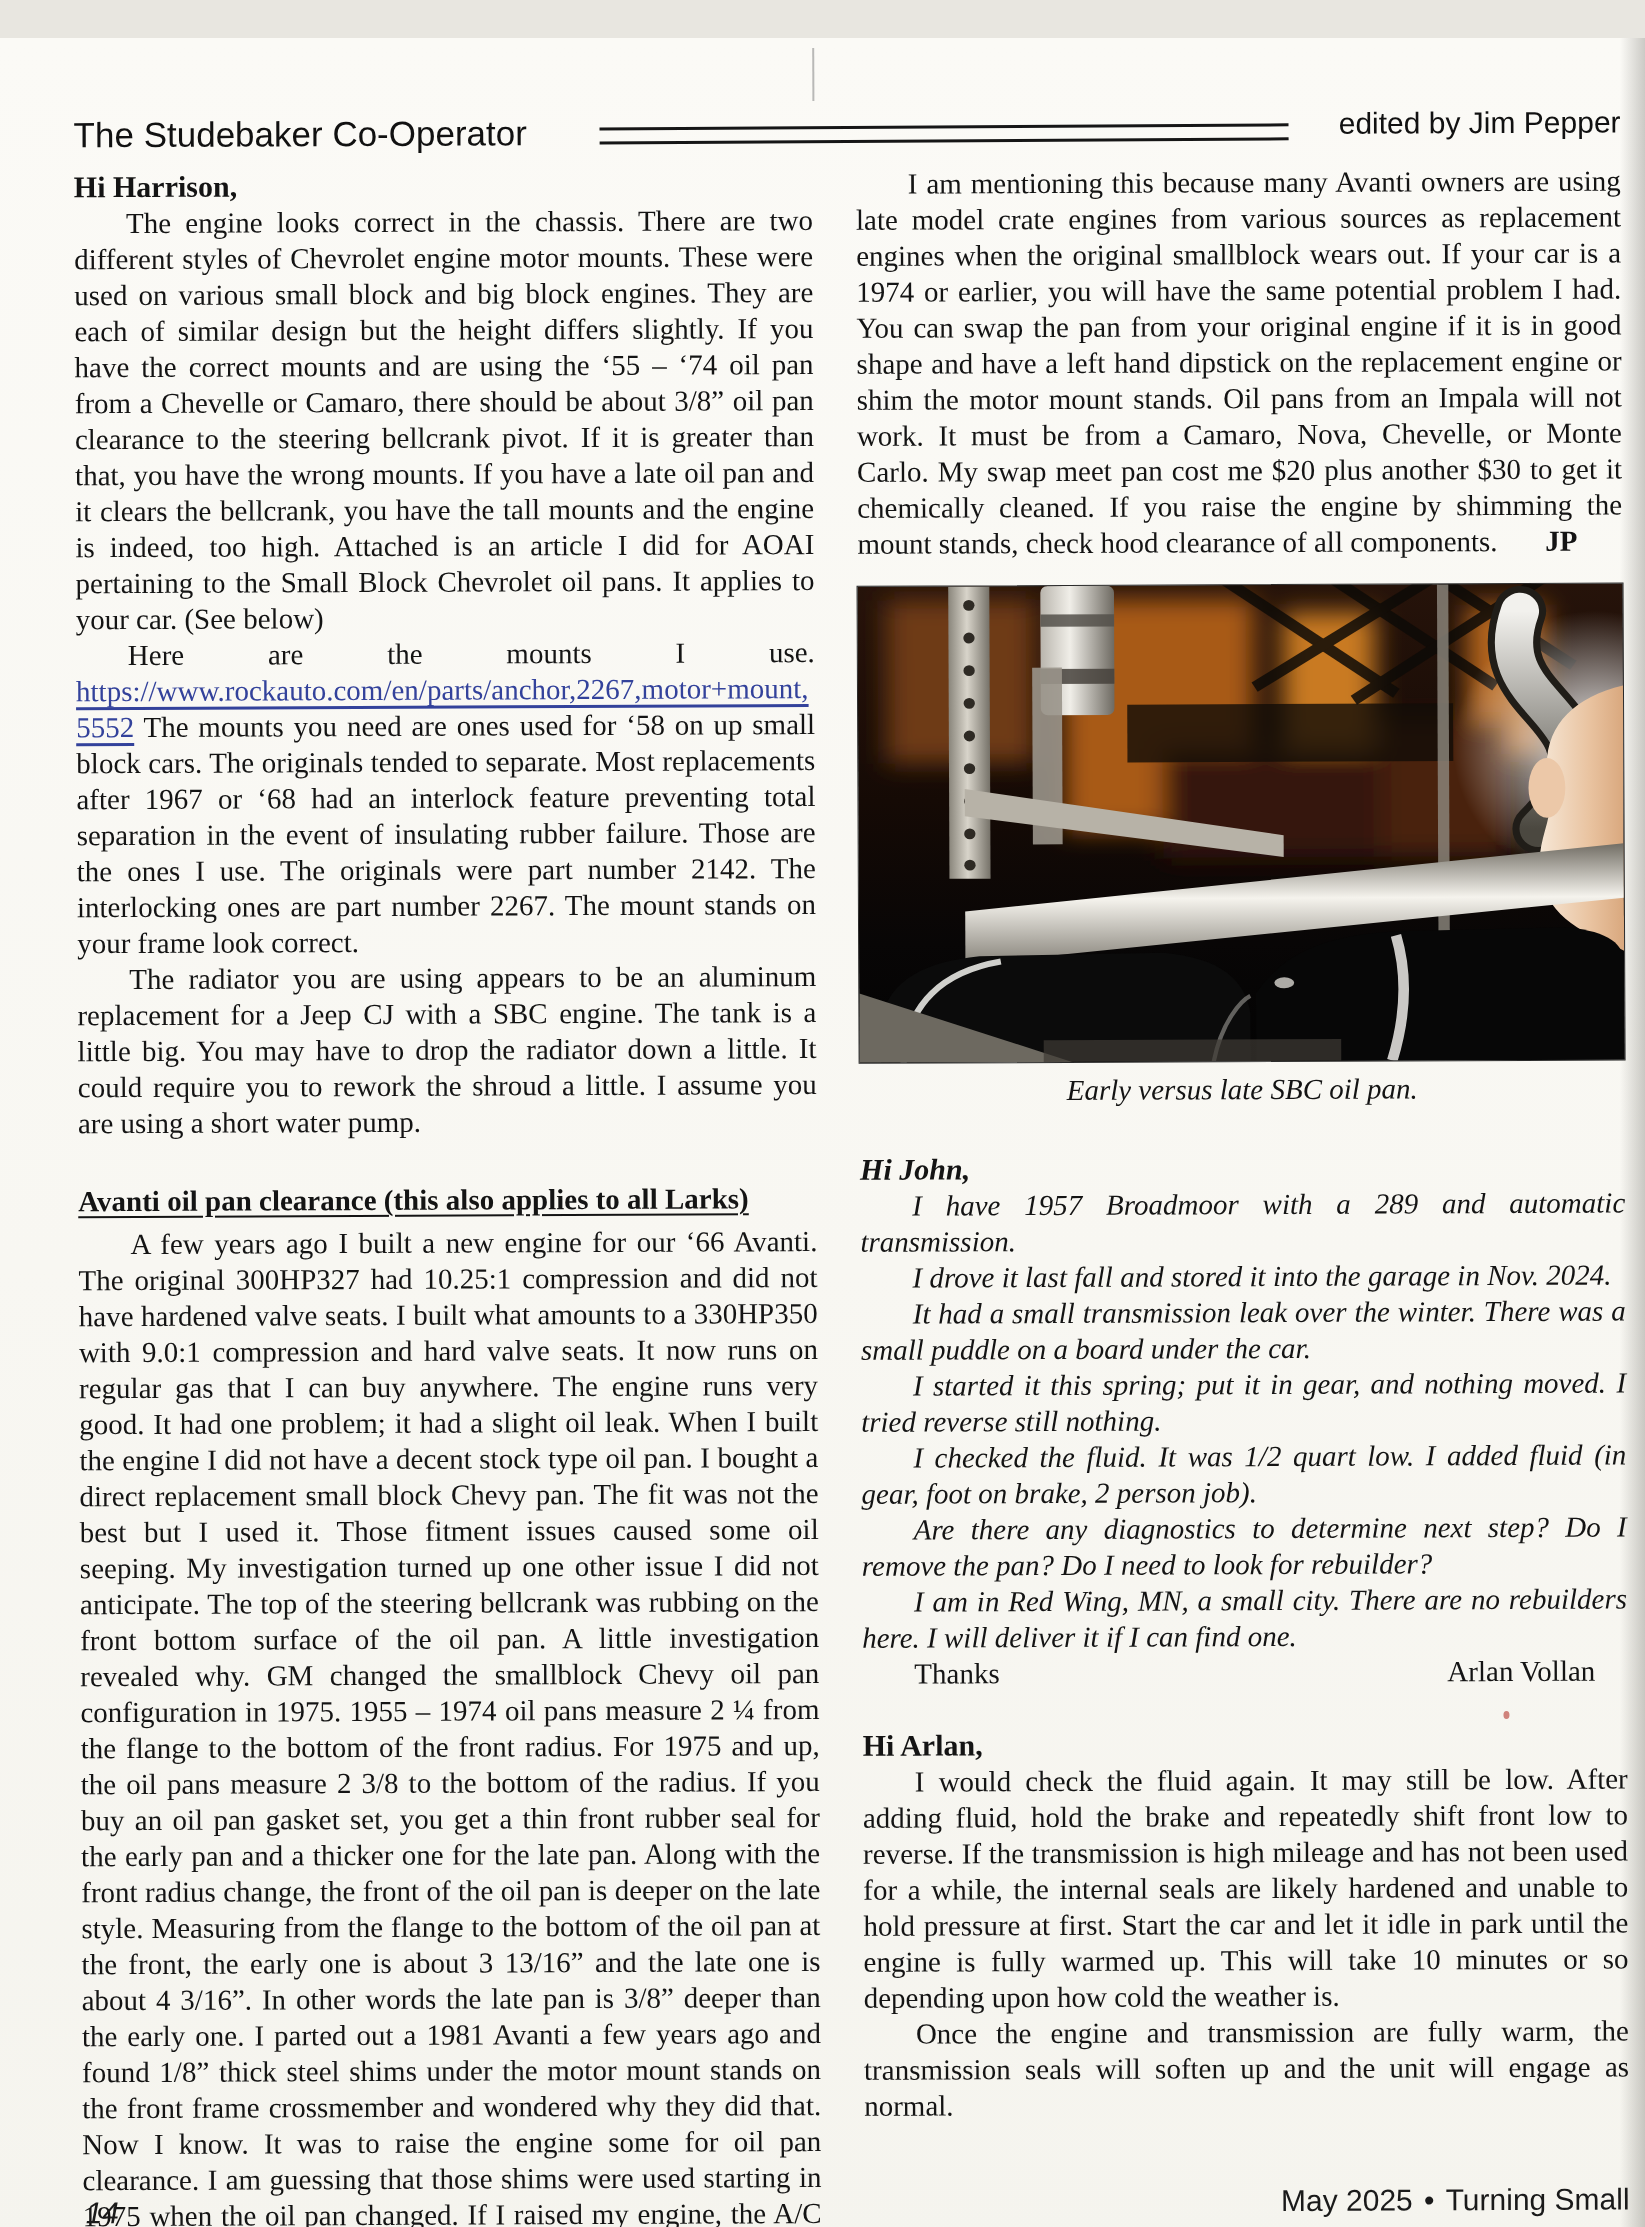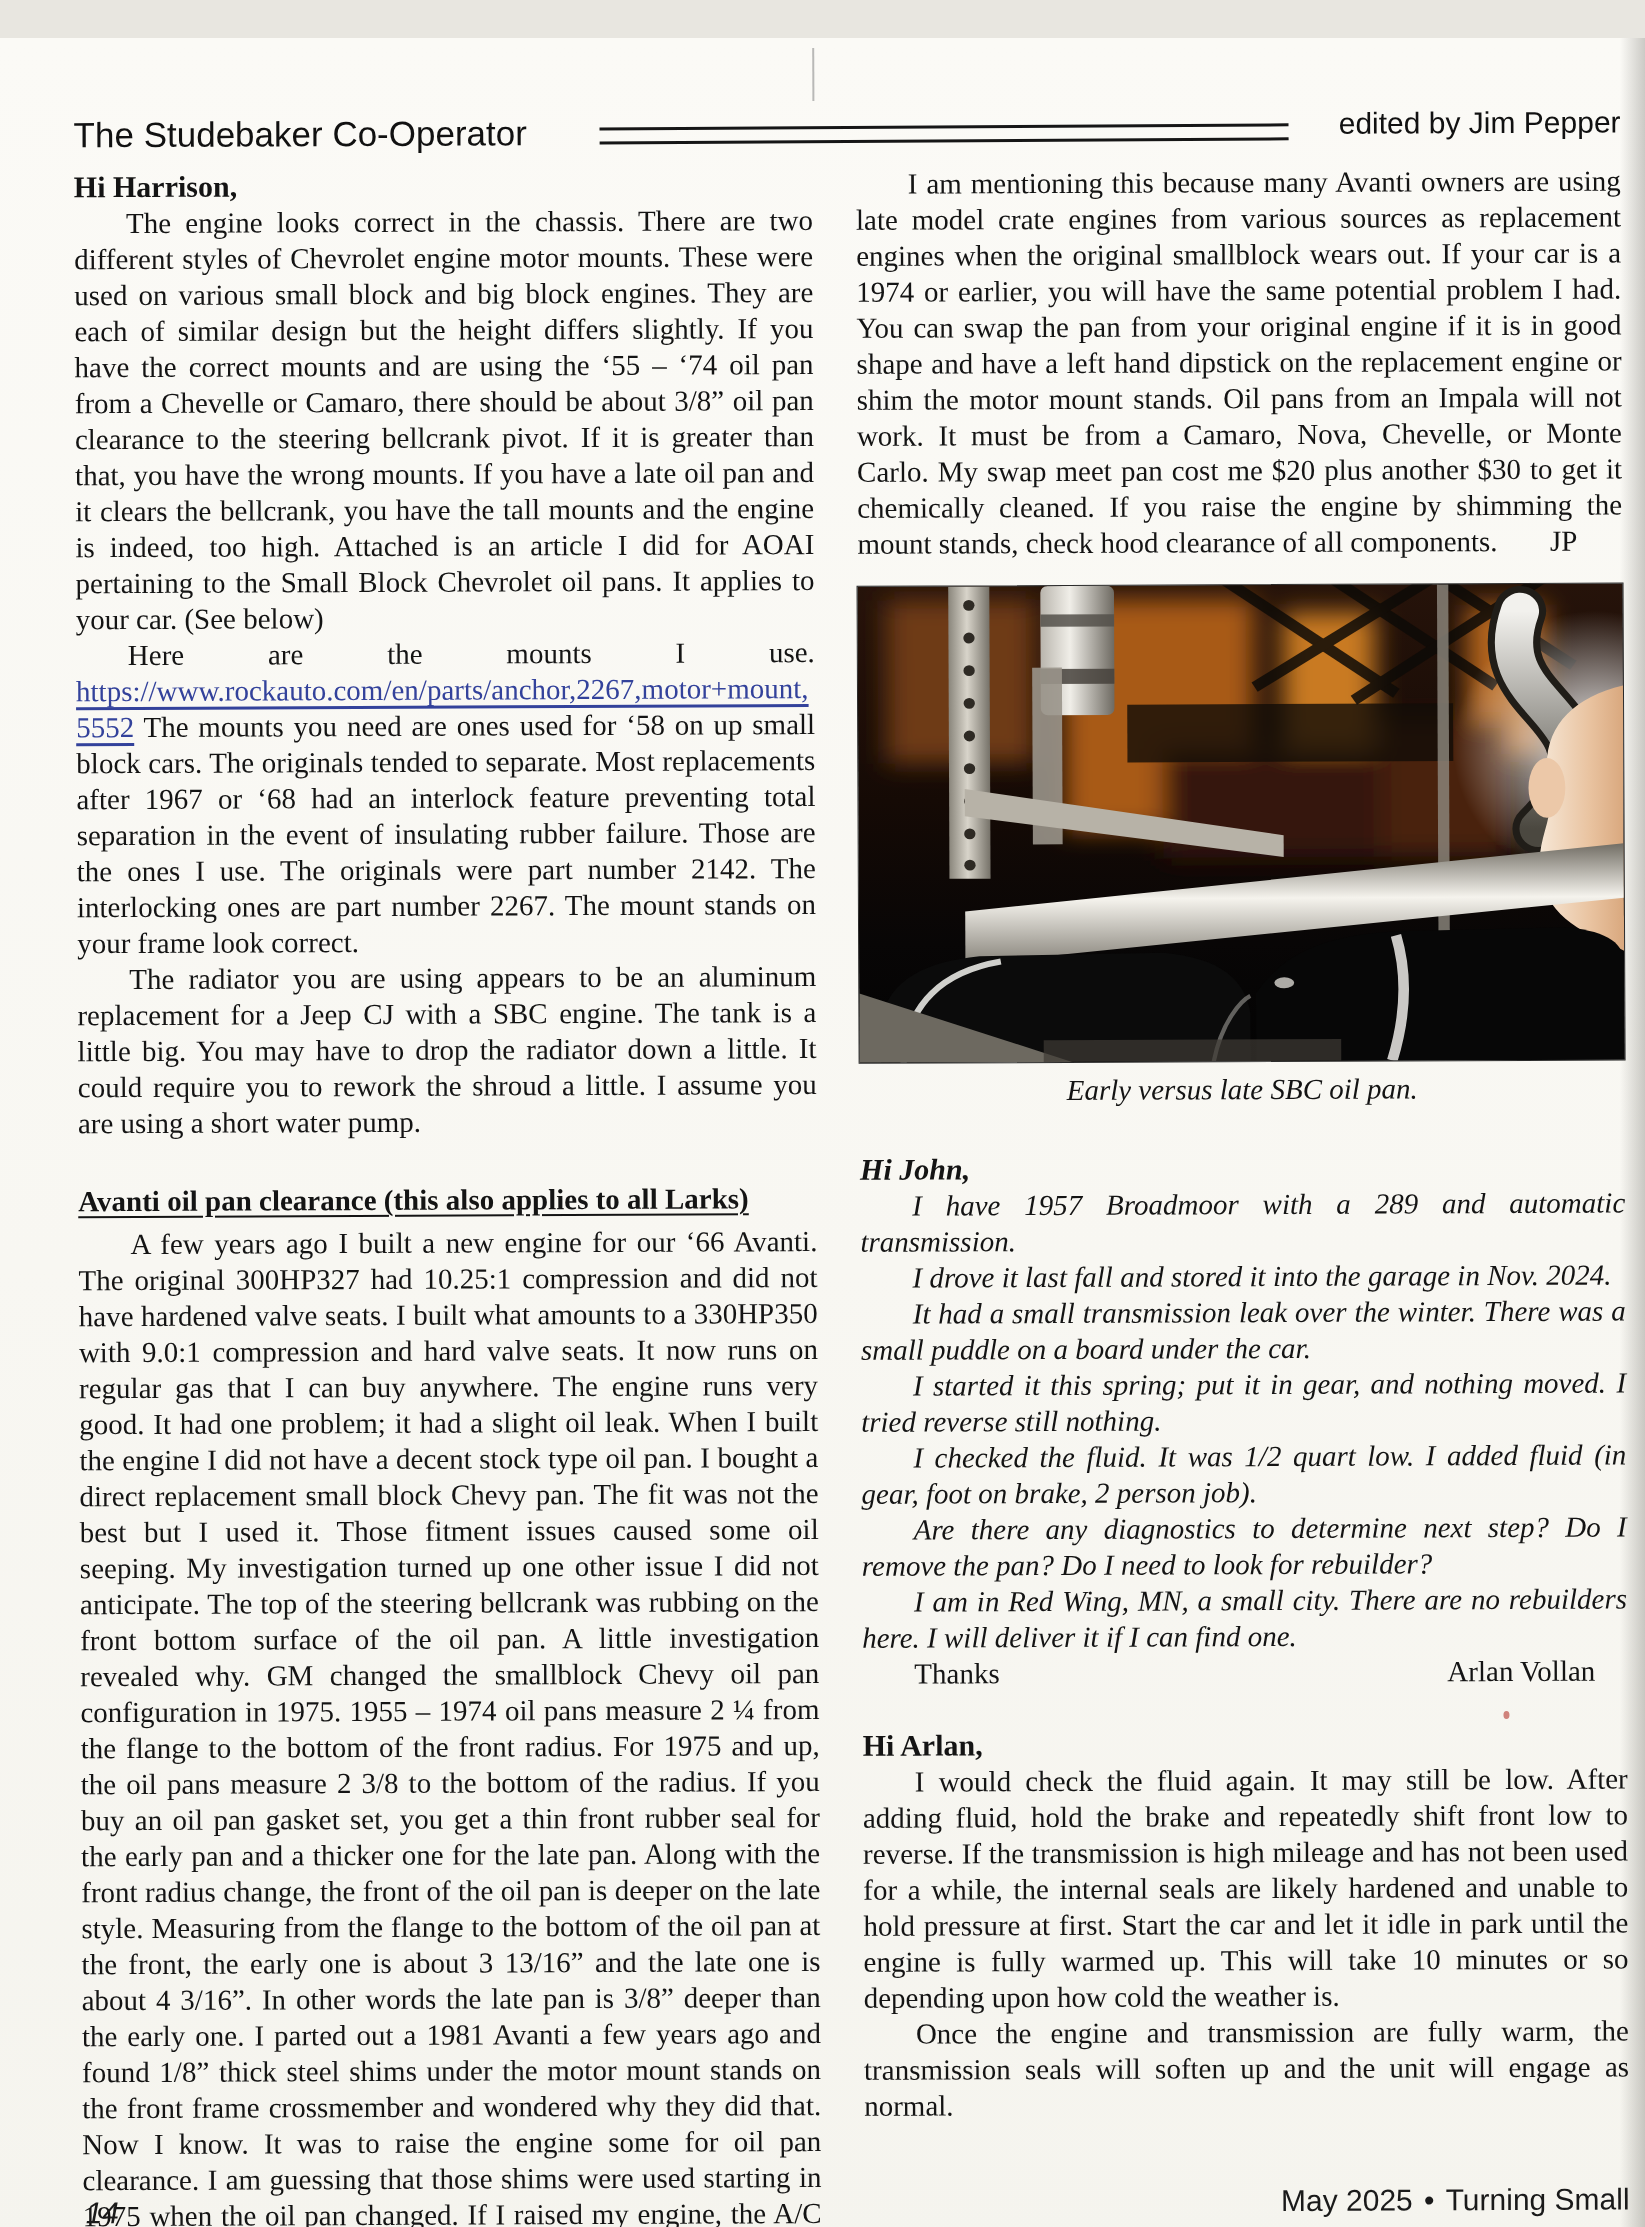--- a/index.html
+++ b/index.html
@@ -23,21 +23,21 @@
   .col-left{left:78px;width:739px;}
   .col-right{left:860px;width:765px;}
 
   .para{font-size:29px;line-height:36px;text-align:justify;text-indent:52px;margin:0;
     hyphens:auto;-webkit-hyphens:auto;}
   .greeting{font-size:30px;line-height:36px;font-weight:bold;margin:0;}
   .subhead{font-size:29px;line-height:36px;font-weight:bold;margin:42px 0 7px 0;
     text-decoration:underline;text-decoration-thickness:2.1px;text-underline-offset:4.9px;}
   .url-link{color:#33429b;text-decoration:underline;text-decoration-thickness:2.8px;
     text-underline-offset:5.6px;overflow-wrap:anywhere;cursor:pointer;}
-  .jp-sign{float:right;font-weight:normal;margin-right:45px;text-indent:0;}
+  .jp-sign{float:right;font-weight:bold;margin-right:45px;text-indent:0;}
 
   .photo-frame{margin-top:25px;width:100%;height:476px;background:#000;outline:0.7px solid #2a2a2a;}
   .photo-frame svg{display:block;width:100%;height:100%;}
   .photo-caption{font-size:29px;line-height:35px;font-style:italic;text-align:center;margin:11.2px 0 0 0;}
 
   .letter-greeting{font-size:30px;line-height:36px;font-weight:bold;font-style:italic;margin:43px 0 0 0;}
   .letter-para{font-style:italic;}
   .letter-sig-row{display:flex;justify-content:space-between;align-items:baseline;
     font-size:29px;line-height:36px;}
   .letter-thanks{padding-left:52px;}

